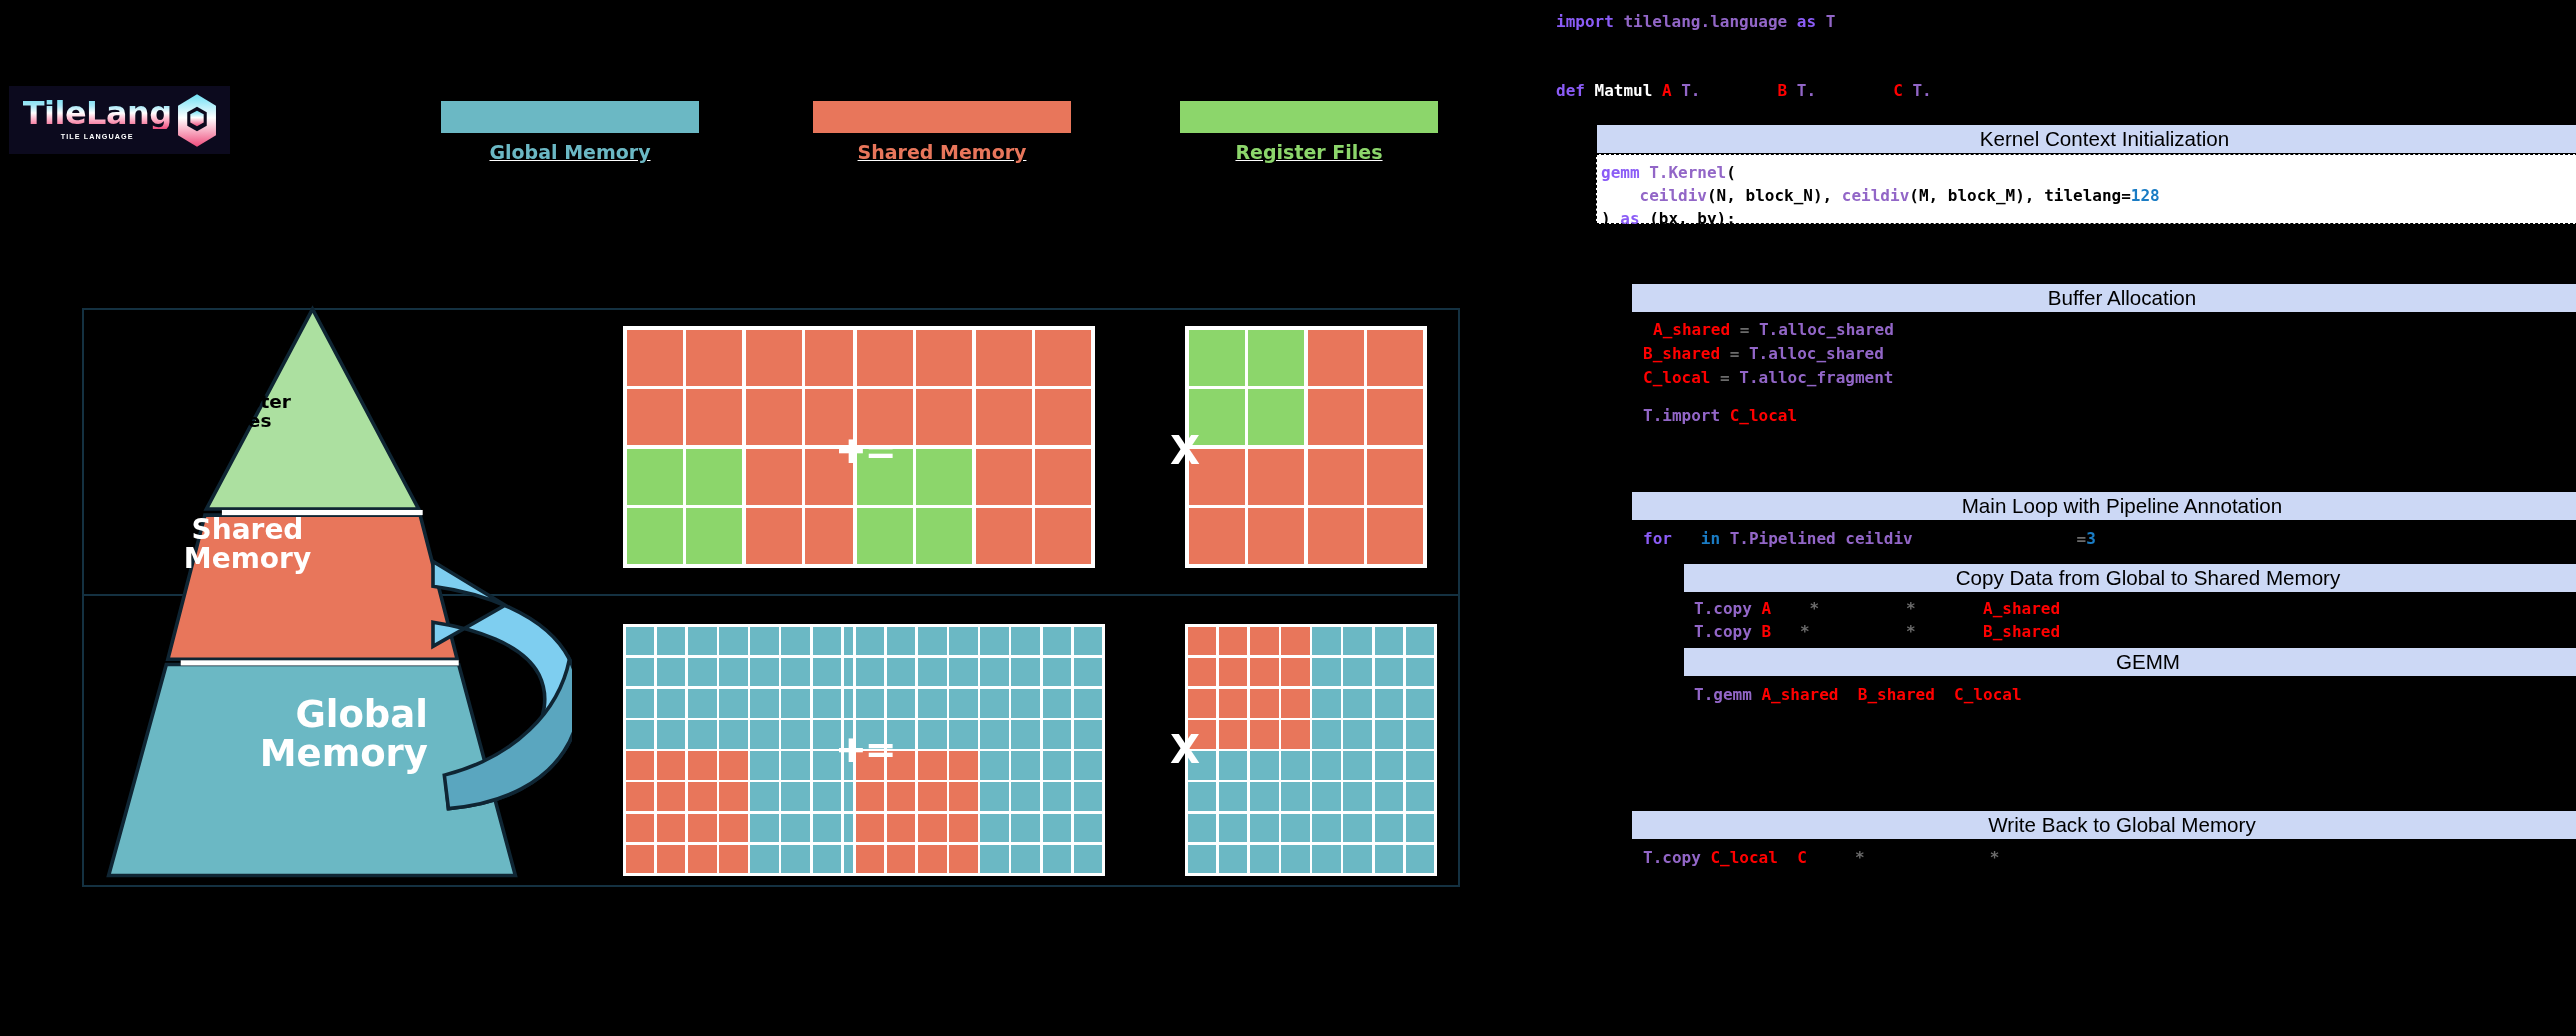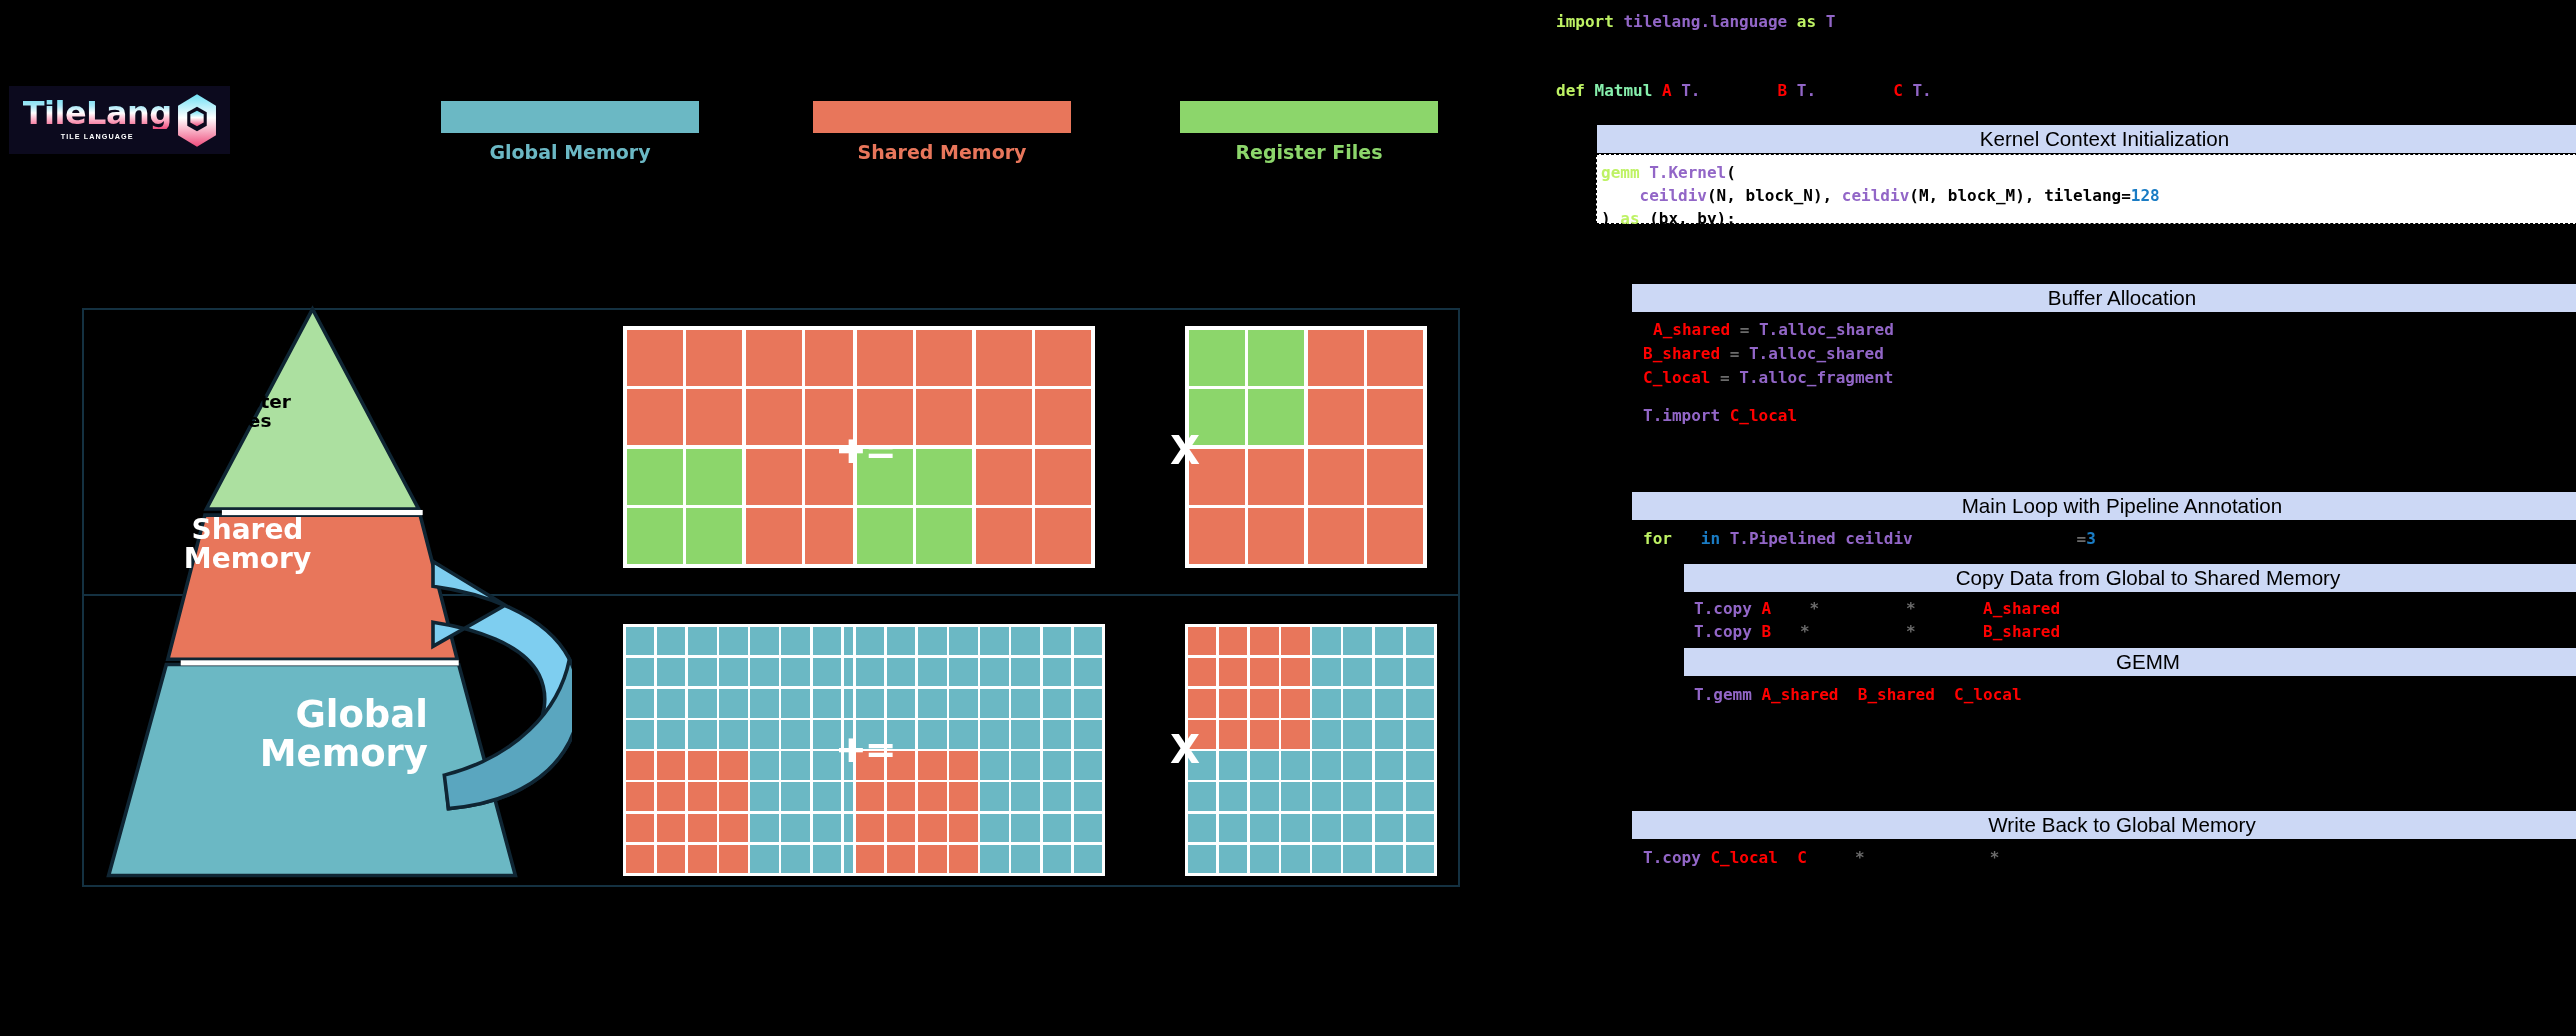--- a/index.html
+++ b/index.html
@@ -11,21 +11,21 @@
             background:#0c0a1e;display:flex;align-items:center;justify-content:center;gap:5.2px;}
   #logo-text-wrap{display:flex;flex-direction:column;align-items:center;padding-bottom:2.1px;}
   #logo-word{font-size:32px;font-weight:700;line-height:1;letter-spacing:-0.5px;
              background:linear-gradient(180deg,#6fe0f5 0%,#a9e8f7 28%,#ffffff 50%,#ffc2d4 66%,#ef4d7d 100%);
              -webkit-background-clip:text;background-clip:text;color:transparent;
              font-family:"DejaVu Sans",sans-serif;}
   #logo-sub{font-size:7.2px;font-weight:700;letter-spacing:1.1px;color:#fff;margin-top:3.1px;}
   #logo-mark{width:40px;height:55px;display:block;}
 
   
-  .legend-item{position:absolute;}
+  .legend-item{position:absolute;text-decoration:underline;}
   .legend-swatch{width:258px;height:32px;}
   .legend-label{font-size:19px;font-weight:700;margin-top:8.2px;text-align:center;width:258px;
                 font-family:"DejaVu Sans",sans-serif;}
 
   
   #diagram-panel{position:absolute;left:82px;top:308px;width:1378px;height:579px;
                  border:2.1px solid #143141;box-sizing:border-box;}
   #panel-divider{position:absolute;left:82px;top:594px;width:1378px;height:2.1px;background:#143141;}
 
   
@@ -43,23 +43,23 @@
 
   .op{position:absolute;font-family:"DejaVu Sans",sans-serif;font-weight:800;color:#fff;
       line-height:1;}
   .op-pe{font-size:38px;letter-spacing:-2.1px;}
   .op-x{font-size:39px;}
 
   
   #code{position:absolute;left:1556px;top:0px;width:1145px;height:1037px;
         font-family:"DejaVu Sans Mono","Liberation Mono",monospace;}
   .codeline{position:absolute;white-space:pre;font-size:16px;font-weight:700;line-height:1;}
-  .kw{color:#bef264;}
+  .kw{color:#8b5cf6;}
   .fn{color:#9266c7;}
-  .def-name{color:#86efac;}
+  .def-name{color:#ffffff;}
   .var{color:#ff0000;}
   .num{color:#1a7cc4;}
   .op-g{color:#6b6b6b;}
   .blk{color:#000;}
   .sec-bar{position:absolute;background:#ccd8f5;color:#000;font-weight:400;
            font-family:"Liberation Sans",sans-serif;text-align:center;
            font-size:20.6px;line-height:1;display:flex;align-items:center;justify-content:center;}
   #kernel-box{position:absolute;background:#fff;border:1.5px dashed #000;box-sizing:border-box;}
 </style>
 </head>

